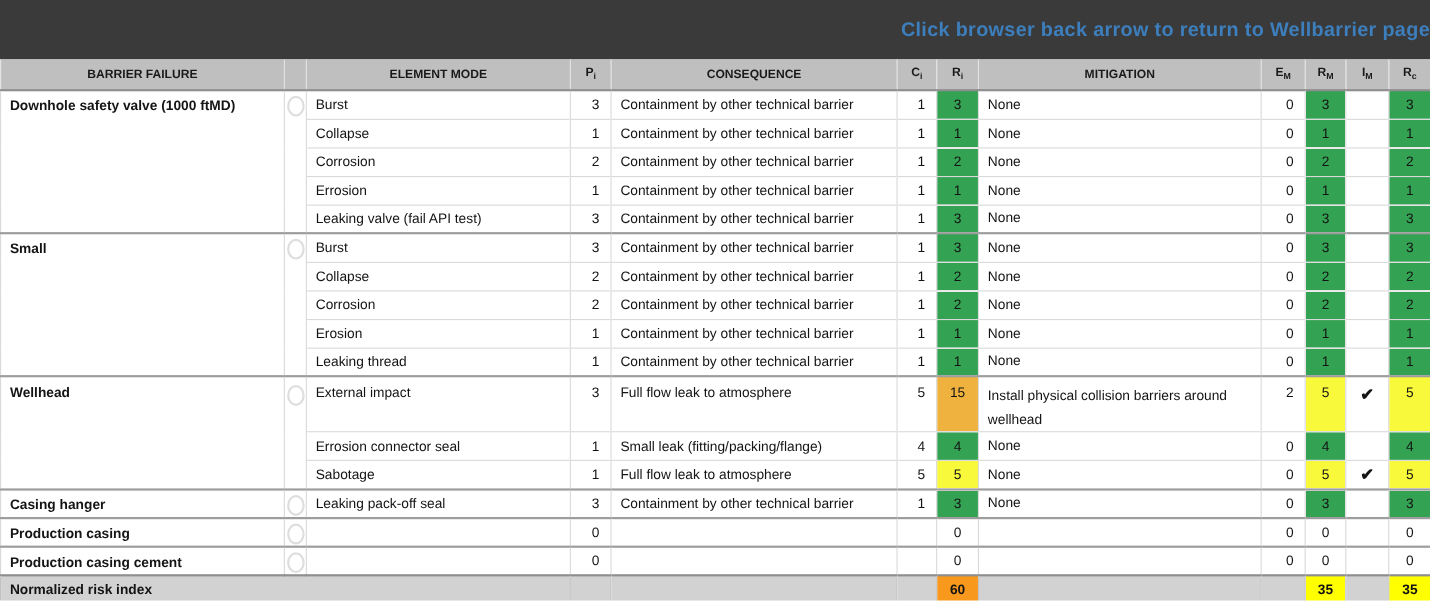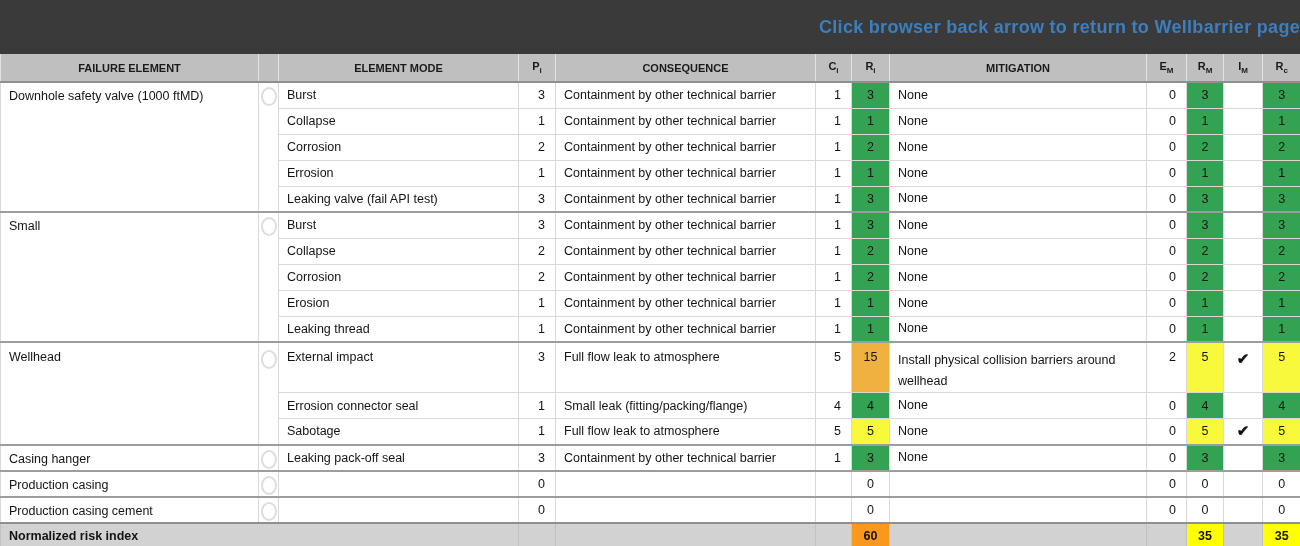--- a/index.html
+++ b/index.html
@@ -22,21 +22,21 @@
     border-left:1px solid #e3e3e3; border-bottom:2px solid #8f8f8f;
     padding:0; box-sizing:border-box;
   }
   th sub { font-size:8px; }
   td {
     font-size:12.5px; color:#141414; height:26px; box-sizing:border-box;
     border-left:1px solid #d9d9d9; border-top:1px solid #d9d9d9;
     padding:0 8px; vertical-align:middle; overflow:hidden; white-space:nowrap;
   }
   tr.group-start > td { border-top:2px solid #9d9d9d; }
-  td.barrier { font-weight:normal; vertical-align:top; padding-top:6px; }
+  td.barrier { font-weight:bold; vertical-align:top; padding-top:6px; }
   td.circlecol { vertical-align:top; padding:4px 2px 0; text-align:center; }
   .circle {
     width:12px; height:15px; border:2px solid #dedede; border-radius:50%;
     margin:0 auto; background:transparent;
   }
   td.num { text-align:right; padding-right:10px; }
   td.risk { text-align:center; padding:0 2px; }
   td.mit { white-space:normal; line-height:21px; }
   .bg-green  { background:var(--green,#33a353); }
   .bg-yellow { background:var(--yellow,#f9f93b); }
@@ -69,21 +69,21 @@
       <col style="width:36px">
       <col style="width:38px">
       <col style="width:257px">
     <col style="width:40px">
       <col style="width:37px">
       <col style="width:39px">
       <col style="width:38px">
   </colgroup>
   <thead>
     <tr>
-      <th>FAILURE ELEMENT</th>
+      <th>BARRIER FAILURE</th>
       <th></th>
       <th>ELEMENT MODE</th>
       <th><span>P</span><sub>i</sub></th>
       <th>CONSEQUENCE</th>
       <th><span>C</span><sub>i</sub></th>
       <th><span>R</span><sub>i</sub></th>
       <th>MITIGATION</th>
       <th><span>E</span><sub>M</sub></th>
       <th><span>R</span><sub>M</sub></th>
       <th><span>I</span><sub>M</sub></th>

